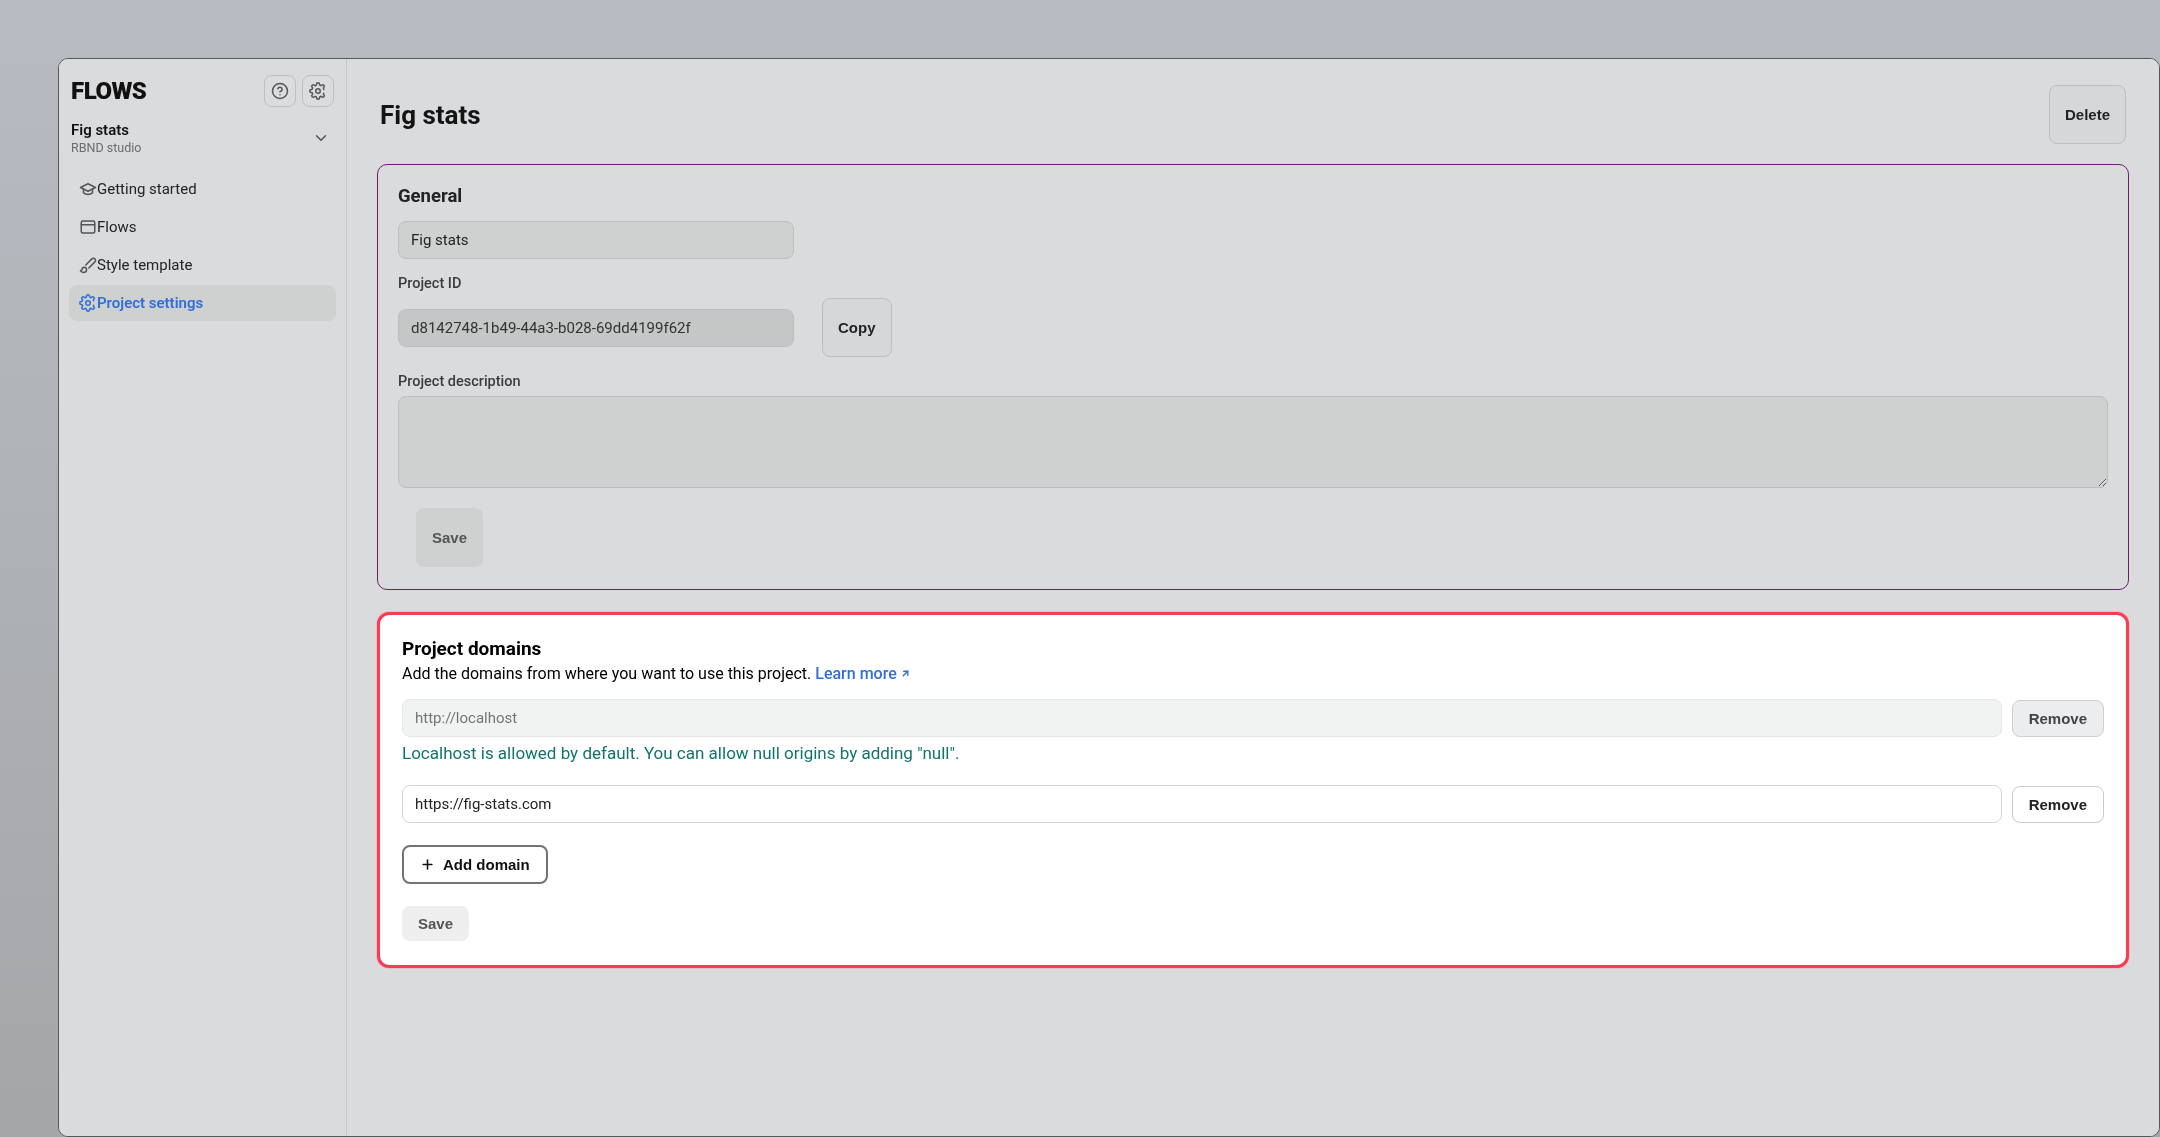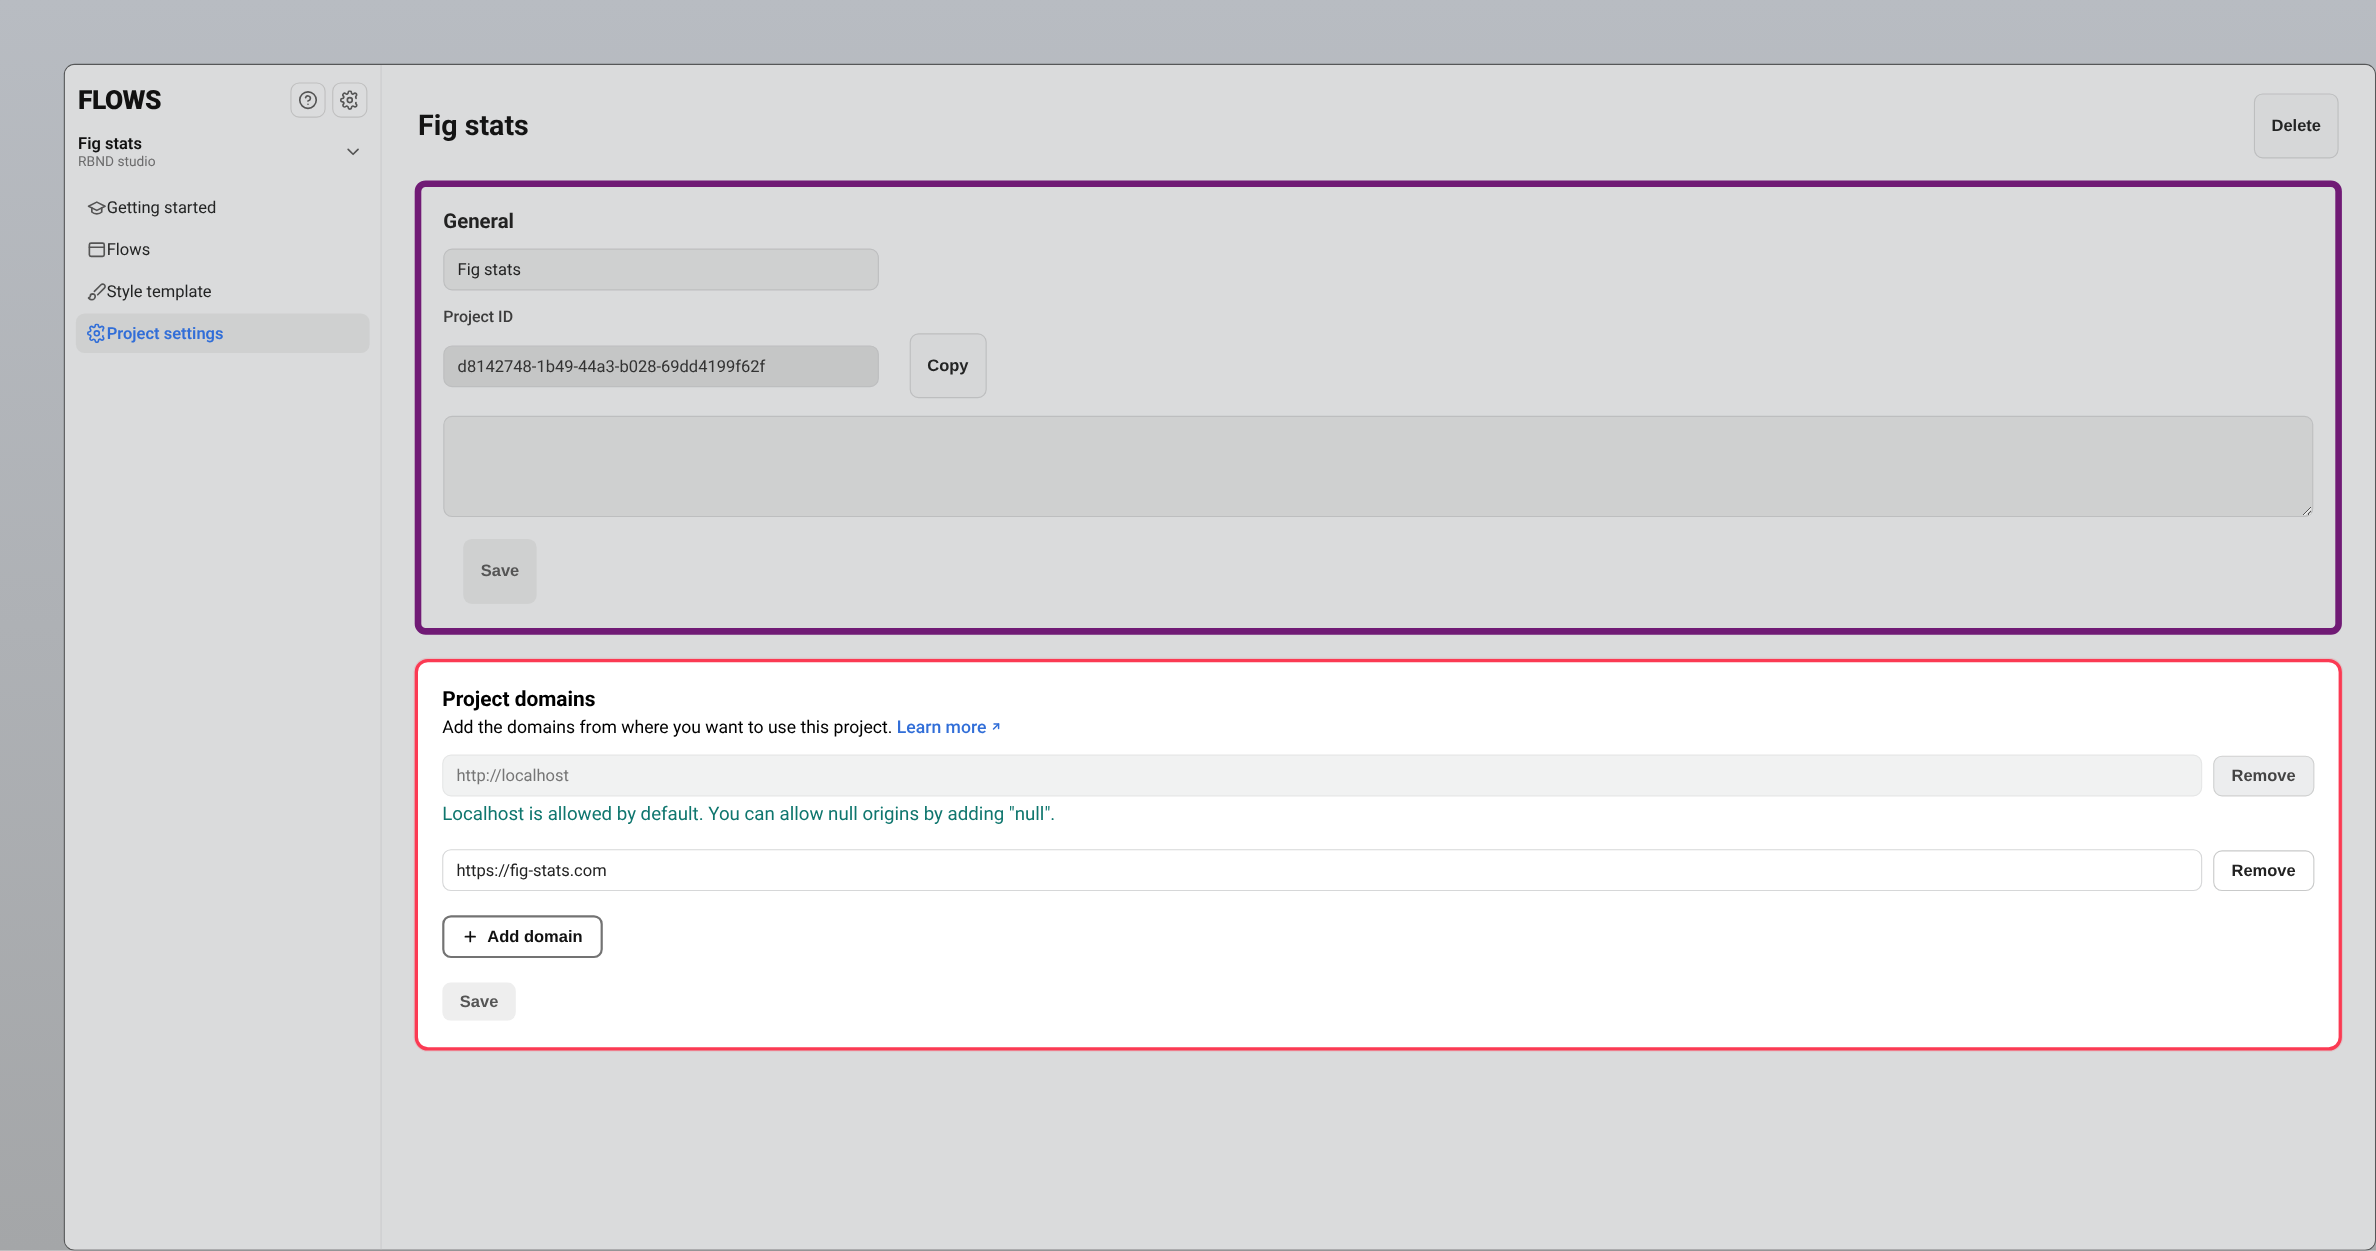--- a/index.html
+++ b/index.html
@@ -145,21 +145,21 @@
   }
   .btn:disabled, .btn.muted {
     background: #cfd0d0;
     border: 1px solid transparent;
     color: #555;
     cursor: default;
     font-weight: 600;
   }
 
   .card {
-    border: 6px solid #701a75;
+    border: 1px solid #701a75;
     border-radius: 10px;
     background: #dadbdc;
     padding: 20px 20px 22px 20px;
     margin-bottom: 22px;
   }
   .card h2 {
     margin: 0 0 14px 0;
     font-size: 18.5px;
     font-weight: 700;
     color: #222;
@@ -344,20 +344,21 @@
 
         <div class="field">
           <span class="label">Project ID</span>
           <div class="row">
             <input class="input wide readonly" readonly="" value="d8142748-1b49-44a3-b028-69dd4199f62f" style="">
             <button class="btn">Copy</button>
           </div>
         </div>
 
         <div class="field">
+          <span class="label">Project description</span>
           <textarea class="textarea" style=""></textarea>
         </div>
 
         <button class="btn muted">Save</button>
       </section>
 
       <section class="hl-card">
         <h2>Project domains</h2>
         <p class="subtitle">
           <span>Add the domains from where you want to use this project.</span>

